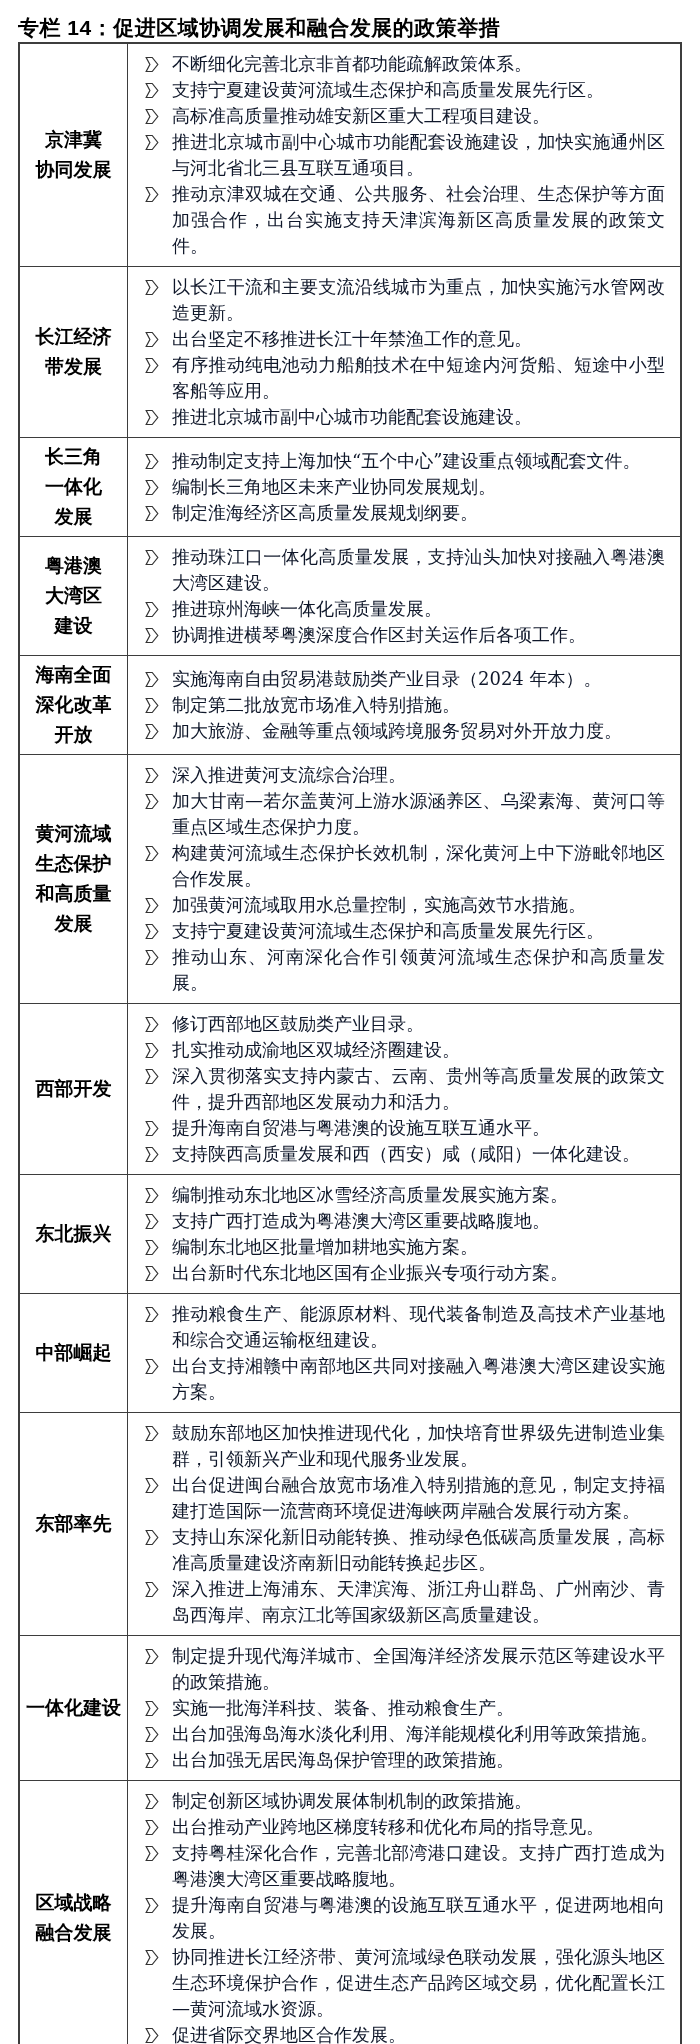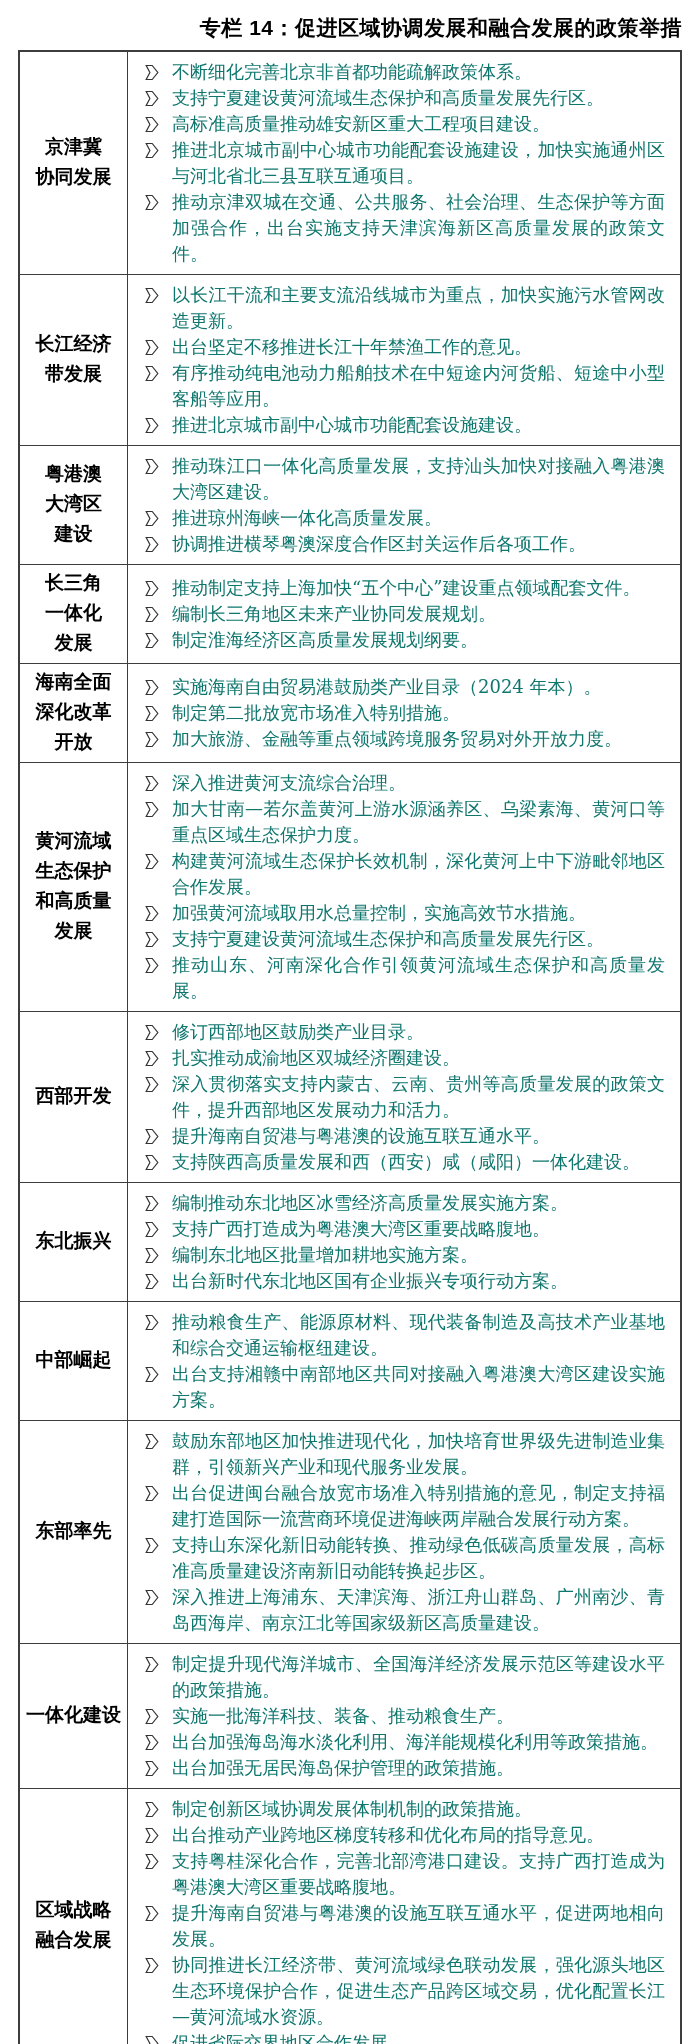--- a/index.html
+++ b/index.html
@@ -14,40 +14,40 @@
   }
   .page {
     width: 700px;
     box-sizing: border-box;
     padding: 14px 18px 12px 18px;
   }
   .title {
     font-family: "Liberation Sans", sans-serif;
     font-size: 21px;
     font-weight: bold;
-    text-align: right;
-    margin: 0 0 8px 0;
+    text-align: left;
+    margin: 0 0 0 0;
     letter-spacing: 0.5px;
     color: #000000;
   }
   table.policy-table {
     border-collapse: collapse;
     width: 664px;
     table-layout: fixed;
     background: #ffffff;
   }
   table.policy-table, table.policy-table th, table.policy-table td {
     border: 1px solid #3d3d3d;
   }
   table.policy-table {
     border-width: 2px;
   }
   th.label-cell {
     width: 103px;
-    font-family: Liberation Mono, monospace;
+    font-family: Liberation Serif, serif;
     font-weight: bold;
     font-size: 19px;
     line-height: 30px;
     text-align: center;
     vertical-align: middle;
     white-space: pre-line;
     color: #000000;
     padding: 4px 2px;
   }
   td.items-cell {
@@ -69,21 +69,21 @@
     display: block;
     width: 14px;
     height: 17px;
   }
   .item-text {
     flex: 1 1 auto;
     font-family: "DejaVu Serif", "Liberation Serif", serif;
     font-size: 18px;
     line-height: 26px;
     text-align: justify;
-    color: #0f766e;
+    color: #0f172a;
   }
 </style>
 </head>
 <body>
 
 <div class="page">
   <h1 class="title">专栏 14：促进区域协调发展和融合发展的政策举措</h1>
   <table class="policy-table">
     <tbody id="table-body">
   <tr class="section-row">
@@ -173,20 +173,54 @@
       <svg viewBox="0 0 14 17" xmlns="http://www.w3.org/2000/svg">
         <polygon points="1.2,1.5 7.2,1.5 12.8,8.5 7.2,15.5 1.2,15.5 4.9,8.5" fill="#ffffff" stroke="#333333" stroke-width="1.2" stroke-linejoin="miter"></polygon>
       </svg>
     </span>
     <span class="item-text">推进北京城市副中心城市功能配套设施建设。</span>
   </div>
 </td>
   </tr>
 
   <tr class="section-row">
+    <th class="label-cell">长三角
+一体化
+发展</th>
+    <td class="items-cell">
+  <div class="item">
+    <span class="bullet">
+      <svg viewBox="0 0 14 17" xmlns="http://www.w3.org/2000/svg">
+        <polygon points="1.2,1.5 7.2,1.5 12.8,8.5 7.2,15.5 1.2,15.5 4.9,8.5" fill="#ffffff" stroke="#333333" stroke-width="1.2" stroke-linejoin="miter"></polygon>
+      </svg>
+    </span>
+    <span class="item-text">推动制定支持上海加快“五个中心”建设重点领域配套文件。</span>
+  </div>
+
+  <div class="item">
+    <span class="bullet">
+      <svg viewBox="0 0 14 17" xmlns="http://www.w3.org/2000/svg">
+        <polygon points="1.2,1.5 7.2,1.5 12.8,8.5 7.2,15.5 1.2,15.5 4.9,8.5" fill="#ffffff" stroke="#333333" stroke-width="1.2" stroke-linejoin="miter"></polygon>
+      </svg>
+    </span>
+    <span class="item-text">编制长三角地区未来产业协同发展规划。</span>
+  </div>
+
+  <div class="item">
+    <span class="bullet">
+      <svg viewBox="0 0 14 17" xmlns="http://www.w3.org/2000/svg">
+        <polygon points="1.2,1.5 7.2,1.5 12.8,8.5 7.2,15.5 1.2,15.5 4.9,8.5" fill="#ffffff" stroke="#333333" stroke-width="1.2" stroke-linejoin="miter"></polygon>
+      </svg>
+    </span>
+    <span class="item-text">制定淮海经济区高质量发展规划纲要。</span>
+  </div>
+</td>
+  </tr>
+
+  <tr class="section-row">
     <th class="label-cell">粤港澳
 大湾区
 建设</th>
     <td class="items-cell">
   <div class="item">
     <span class="bullet">
       <svg viewBox="0 0 14 17" xmlns="http://www.w3.org/2000/svg">
         <polygon points="1.2,1.5 7.2,1.5 12.8,8.5 7.2,15.5 1.2,15.5 4.9,8.5" fill="#ffffff" stroke="#333333" stroke-width="1.2" stroke-linejoin="miter"></polygon>
       </svg>
     </span>
@@ -202,54 +236,20 @@
     <span class="item-text">推进琼州海峡一体化高质量发展。</span>
   </div>
 
   <div class="item">
     <span class="bullet">
       <svg viewBox="0 0 14 17" xmlns="http://www.w3.org/2000/svg">
         <polygon points="1.2,1.5 7.2,1.5 12.8,8.5 7.2,15.5 1.2,15.5 4.9,8.5" fill="#ffffff" stroke="#333333" stroke-width="1.2" stroke-linejoin="miter"></polygon>
       </svg>
     </span>
     <span class="item-text">协调推进横琴粤澳深度合作区封关运作后各项工作。</span>
-  </div>
-</td>
-  </tr>
-
-  <tr class="section-row">
-    <th class="label-cell">长三角
-一体化
-发展</th>
-    <td class="items-cell">
-  <div class="item">
-    <span class="bullet">
-      <svg viewBox="0 0 14 17" xmlns="http://www.w3.org/2000/svg">
-        <polygon points="1.2,1.5 7.2,1.5 12.8,8.5 7.2,15.5 1.2,15.5 4.9,8.5" fill="#ffffff" stroke="#333333" stroke-width="1.2" stroke-linejoin="miter"></polygon>
-      </svg>
-    </span>
-    <span class="item-text">推动制定支持上海加快“五个中心”建设重点领域配套文件。</span>
-  </div>
-
-  <div class="item">
-    <span class="bullet">
-      <svg viewBox="0 0 14 17" xmlns="http://www.w3.org/2000/svg">
-        <polygon points="1.2,1.5 7.2,1.5 12.8,8.5 7.2,15.5 1.2,15.5 4.9,8.5" fill="#ffffff" stroke="#333333" stroke-width="1.2" stroke-linejoin="miter"></polygon>
-      </svg>
-    </span>
-    <span class="item-text">编制长三角地区未来产业协同发展规划。</span>
-  </div>
-
-  <div class="item">
-    <span class="bullet">
-      <svg viewBox="0 0 14 17" xmlns="http://www.w3.org/2000/svg">
-        <polygon points="1.2,1.5 7.2,1.5 12.8,8.5 7.2,15.5 1.2,15.5 4.9,8.5" fill="#ffffff" stroke="#333333" stroke-width="1.2" stroke-linejoin="miter"></polygon>
-      </svg>
-    </span>
-    <span class="item-text">制定淮海经济区高质量发展规划纲要。</span>
   </div>
 </td>
   </tr>
 
   <tr class="section-row">
     <th class="label-cell">海南全面
 深化改革
 开放</th>
     <td class="items-cell">
   <div class="item">

